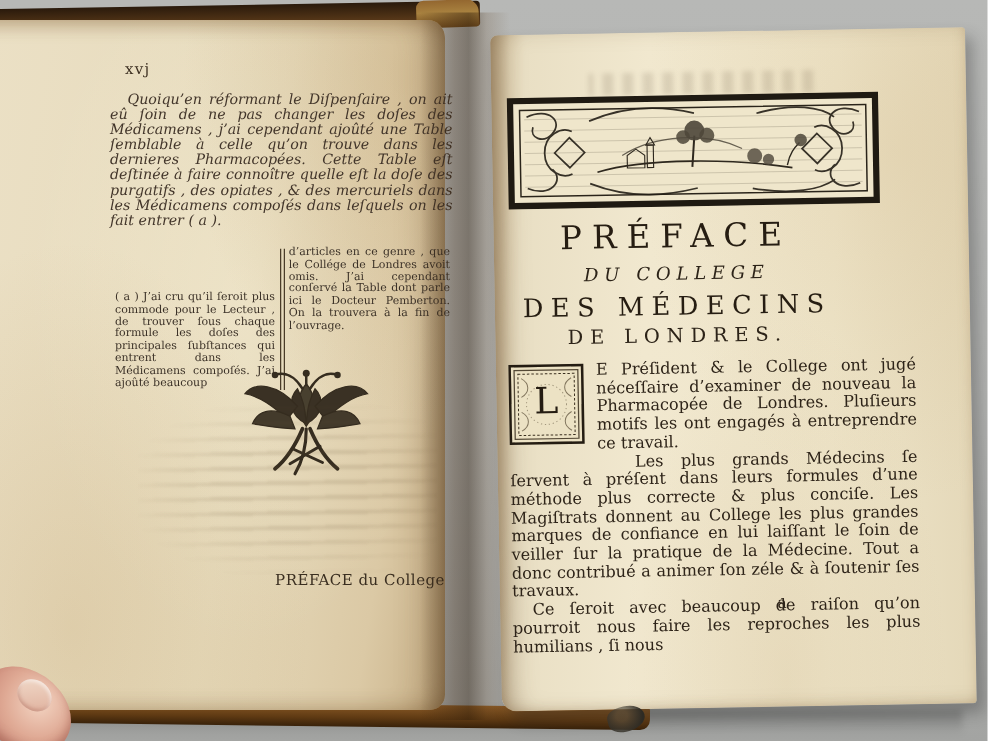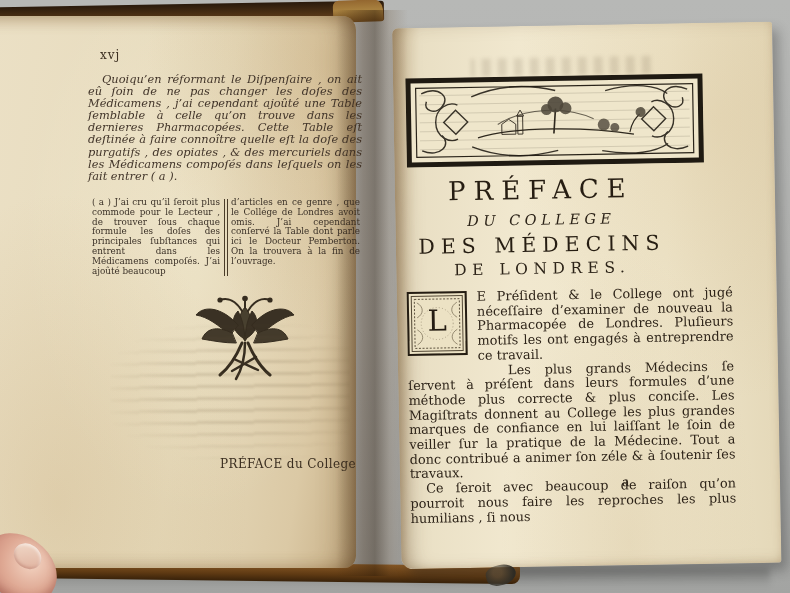--- a/index.html
+++ b/index.html
@@ -63,21 +63,21 @@
   }
   .lp-body{
     position:absolute;left:96px;top:57px;width:274px;
     font-style:italic;font-size:11.4px;line-height:12.1px;
     text-align:justify;text-indent:14px;color:#42352a;
   }
   .lp-footnote{
     position:absolute;left:100px;top:182px;width:268px;display:flex;
     font-size:8.8px;line-height:9.8px;text-align:justify;color:#3b3127;
   }
-  .lp-footnote .fn-col1{width:128px;}
+  .lp-footnote .fn-col1{width:128px;margin-top:36px;}
   .lp-footnote .fn-col2{flex:1;}
   .fn-divider{
     width:2px;margin:1px 3px 0 4px;
     border-left:1px solid #4a3c28;border-right:1px solid #4a3c28;
   }
   .lp-tailpiece{position:absolute;left:194px;top:279px;width:118px;height:88px;}
   .lp-showthrough{
     position:absolute;left:118px;top:306px;width:240px;height:138px;opacity:.55;
     background:
       repeating-linear-gradient(179deg,transparent 0 5px,rgba(110,90,60,.30) 5px 8px,transparent 8px 12px);

